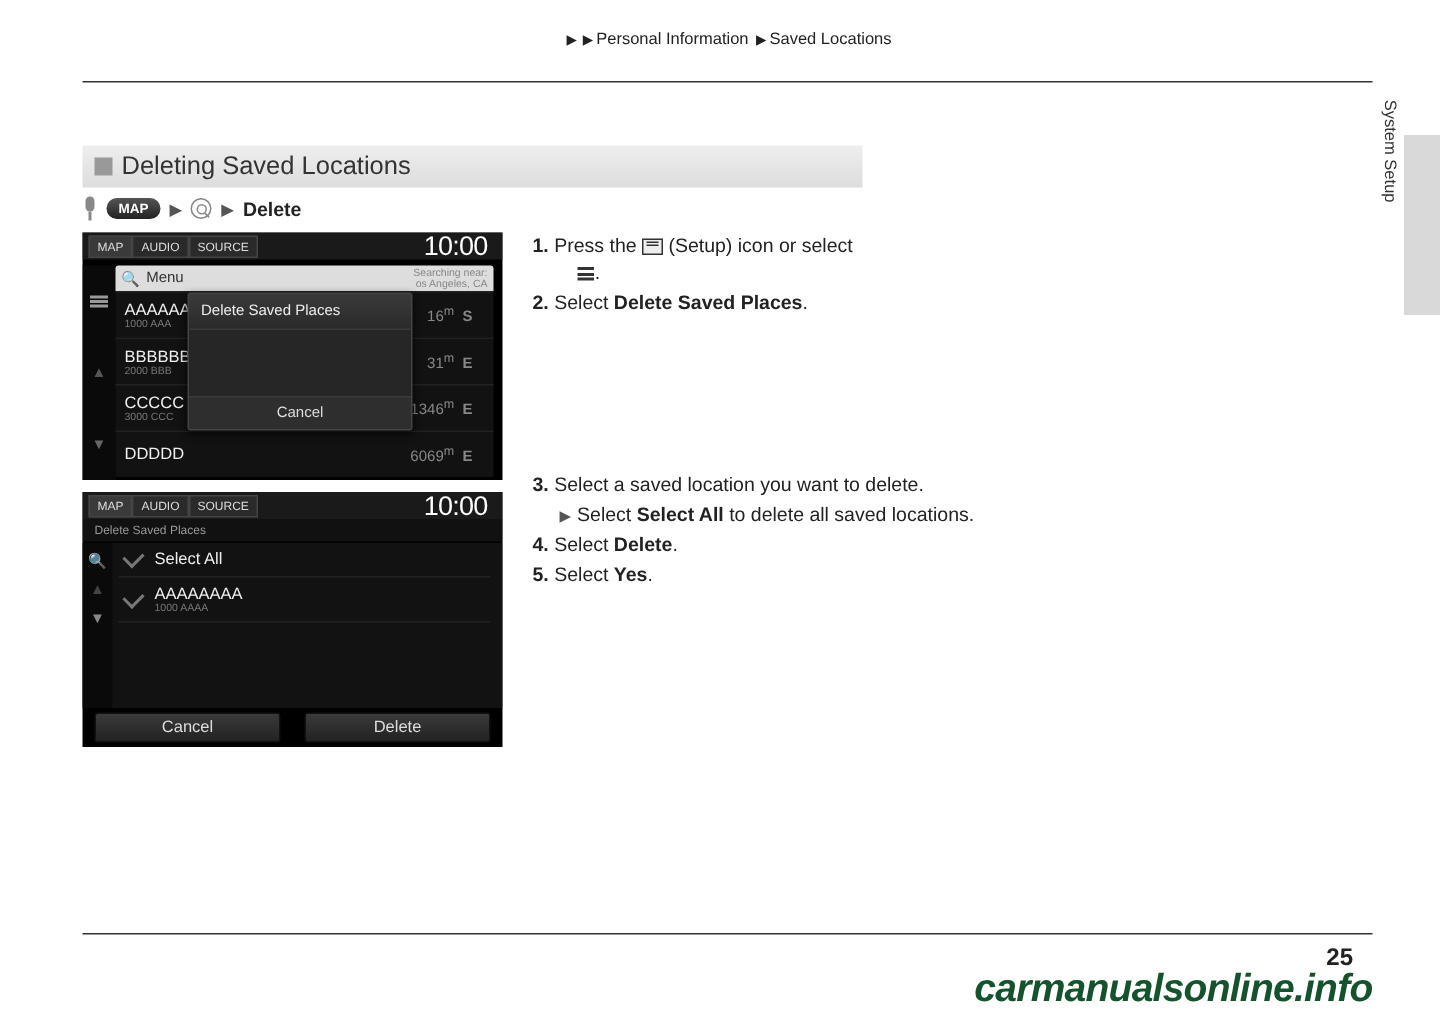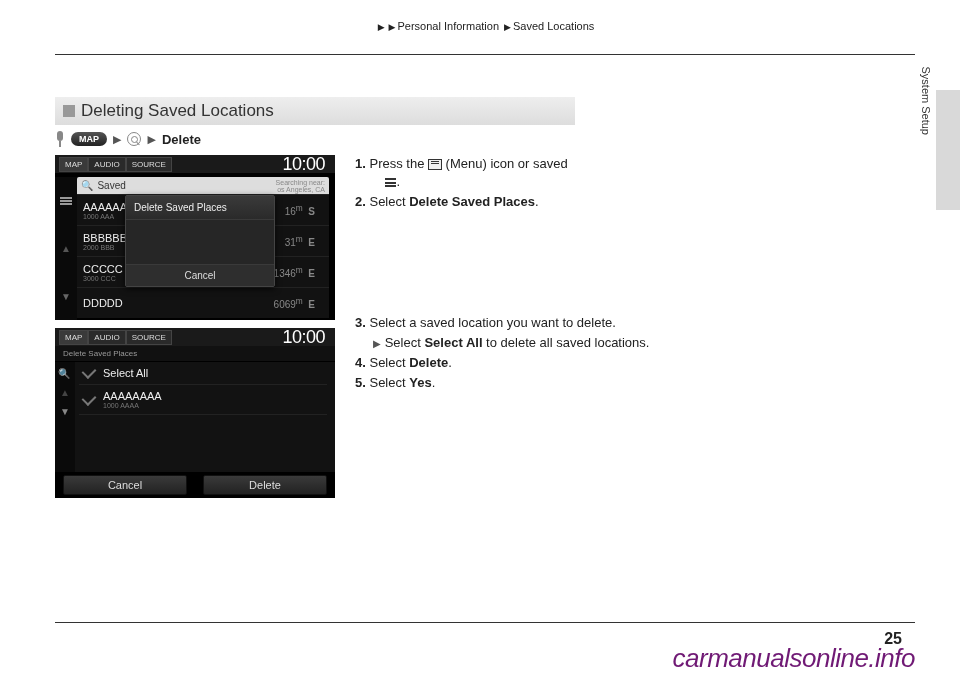--- a/index.html
+++ b/index.html
@@ -201,22 +201,22 @@
   }
   .page-num {
     position:absolute; right:58px; bottom:30px; font-size:16px; font-weight:bold;
   }
   .bottom-rule {
     position:absolute; left:55px; right:45px; bottom:55px;
     border-top:1px solid #333;
   }
   .watermark {
     position:absolute; right:45px; bottom:4px;
-    font-size:26px; color:#701a75; font-style:italic; letter-spacing:-0.5px;
-    font-weight:400;
+    font-size:26px; color:#14532d; font-style:italic; letter-spacing:-0.5px;
+    font-weight:700;
   }
 </style>
 </head>
 <body>
 
 <div class="page">
 
   <div class="header-path">
     <span class="arrow">▶</span><span class="arrow">▶</span><span>Personal Information</span>
     <span class="arrow">▶</span><span>Saved Locations</span>
@@ -251,21 +251,21 @@
           <div class="ham">
               <div></div>
               <div></div>
               <div></div>
             </div>
           <div style="color:#555;">▲</div>
           <div>▼</div>
         </div>
         <div class="searchbar">
           <span class="mag">🔍</span>
-          <span>Saved</span>
+          <span>Menu</span>
           <span class="hint">
             <span>Searching near:</span><br><span>os Angeles, CA</span>
           </span>
         </div>
         <div class="list">
           <div class="row" style="position:relative;">
             <span class="name">AAAAAA</span>
             <span class="sub">1000 AAA</span>
             <span class="dist"><span>16</span><sup>m</sup>&nbsp;&nbsp;<b>S</b></span>
           </div>
@@ -322,21 +322,21 @@
           <div class="fbtn">Cancel</div>
           <div class="fbtn">Delete</div>
         </div>
       </div>
 
     </div>
 
     <div class="instructions">
       <ol>
         <li>
-          <b>1.</b> <span>Press the </span><span class="menu-icon-inline"></span><span> (Menu) icon or saved </span><br>
+          <b>1.</b> <span>Press the </span><span class="menu-icon-inline"></span><span> (Setup) icon or select </span><br>
           &nbsp;&nbsp;&nbsp;&nbsp;<span class="ham-icon-inline"></span><span>.</span>
         </li>
         <li>
           <b>2.</b> <span>Select </span><b>Delete Saved Places</b><span>.</span>
         </li>
       </ol>
       <div style="height:100px;"></div>
       <ol>
         <li>
           <b>3.</b> <span>Select a saved location you want to delete.</span>

